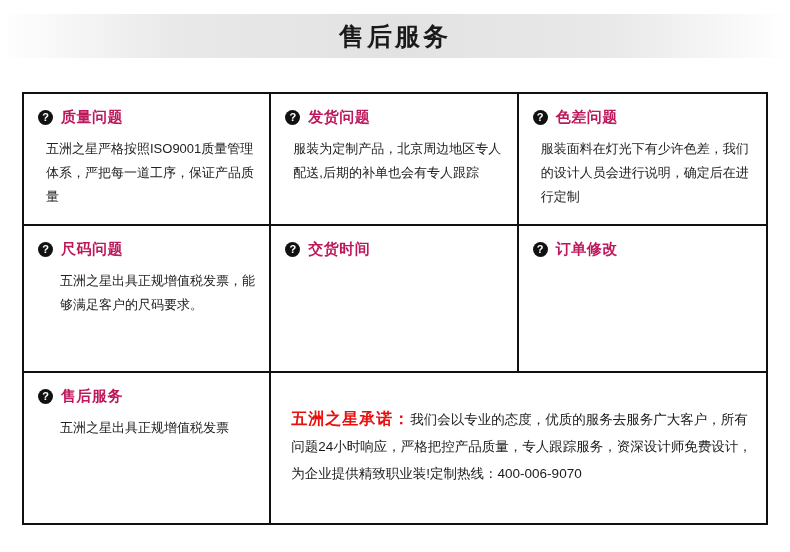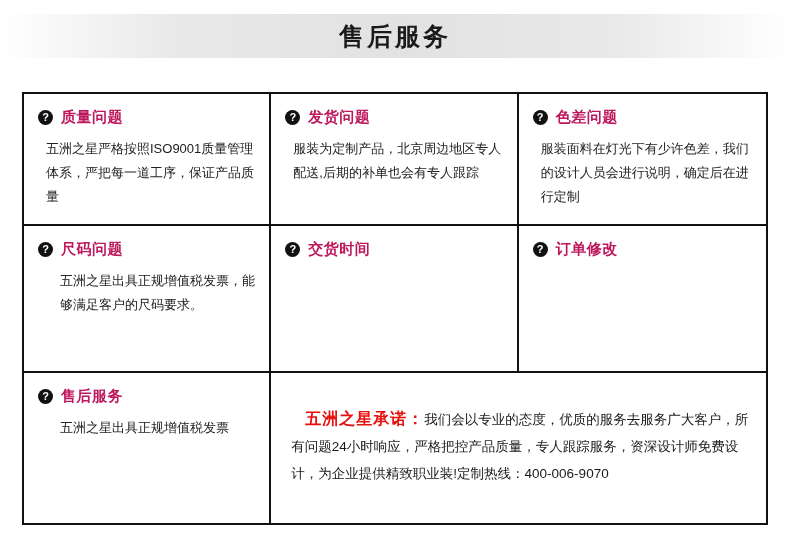--- a/index.html
+++ b/index.html
@@ -113,21 +113,20 @@
     line-height: 1.95;
     color: #1a1a1a;
     padding-left: 6px;
     padding-top: 16px;
   }
   .promise-lead {
     color: #e8100f;
     font-weight: bold;
     font-size: 16px;
     letter-spacing: 1px;
-    margin-left: 14px;
   }
 </style>
 </head>
 <body>
 
 <div class="page">
 
   <div class="header">
     <div class="header-title">售后服务</div>
   </div>

